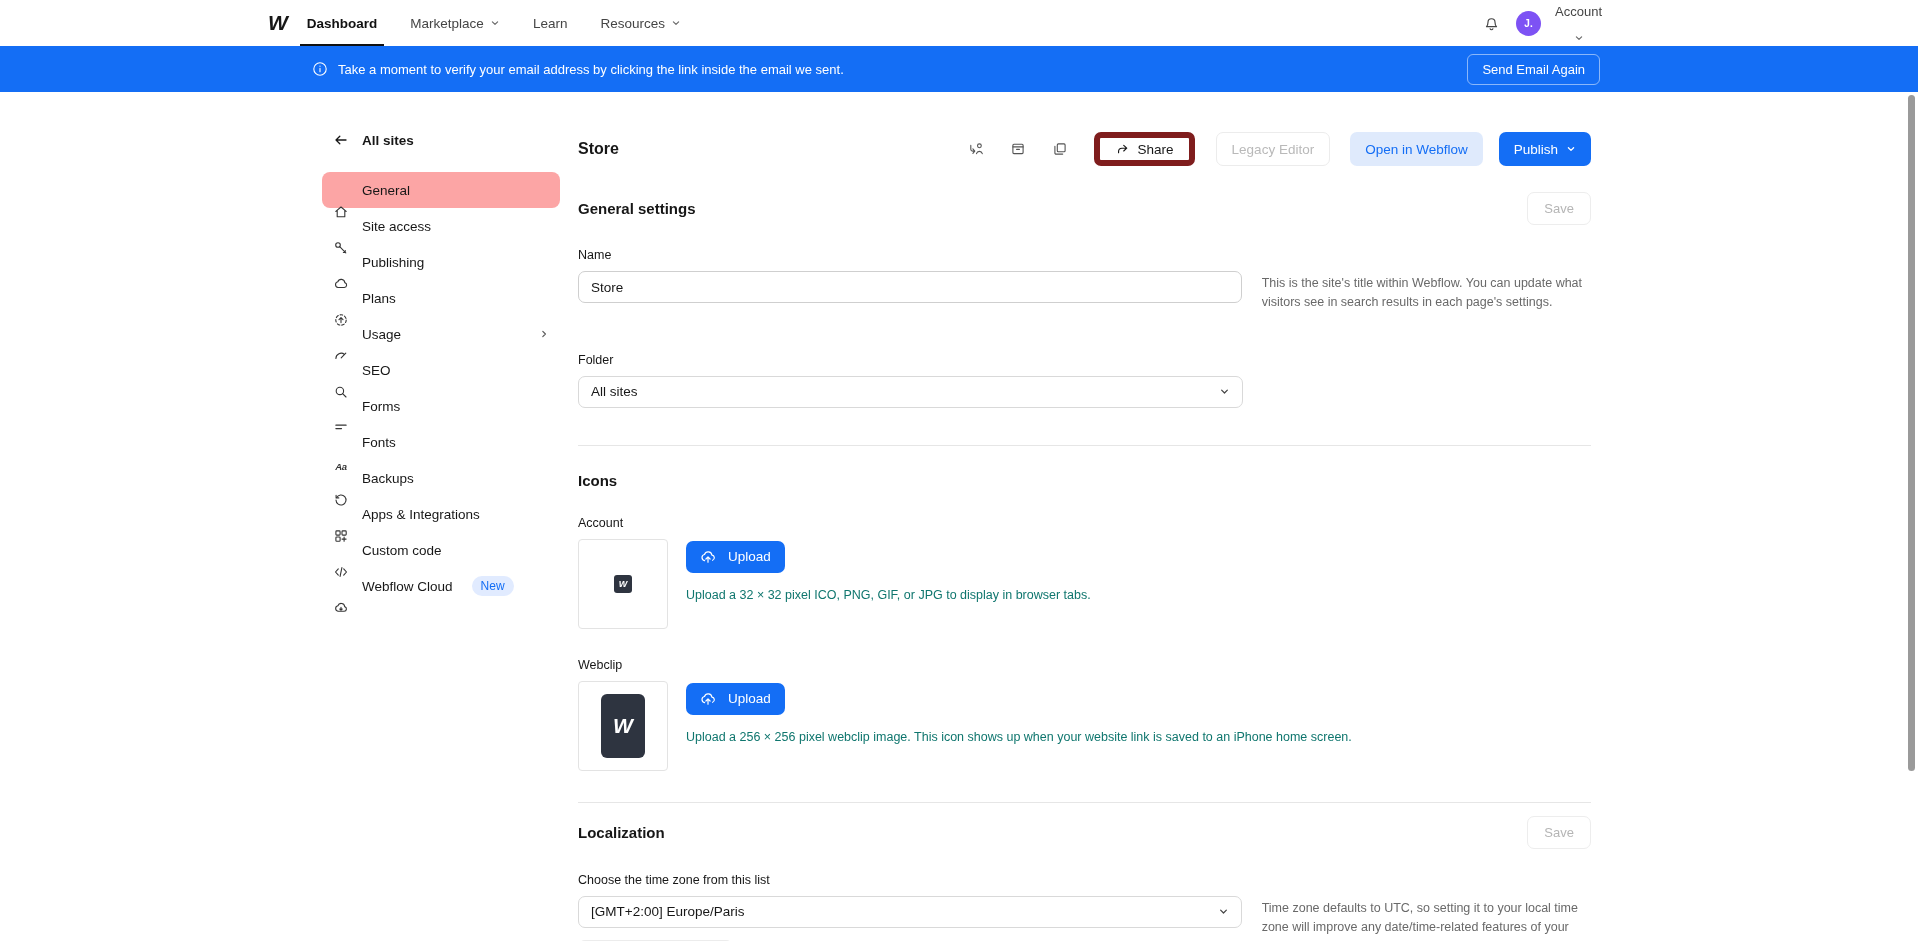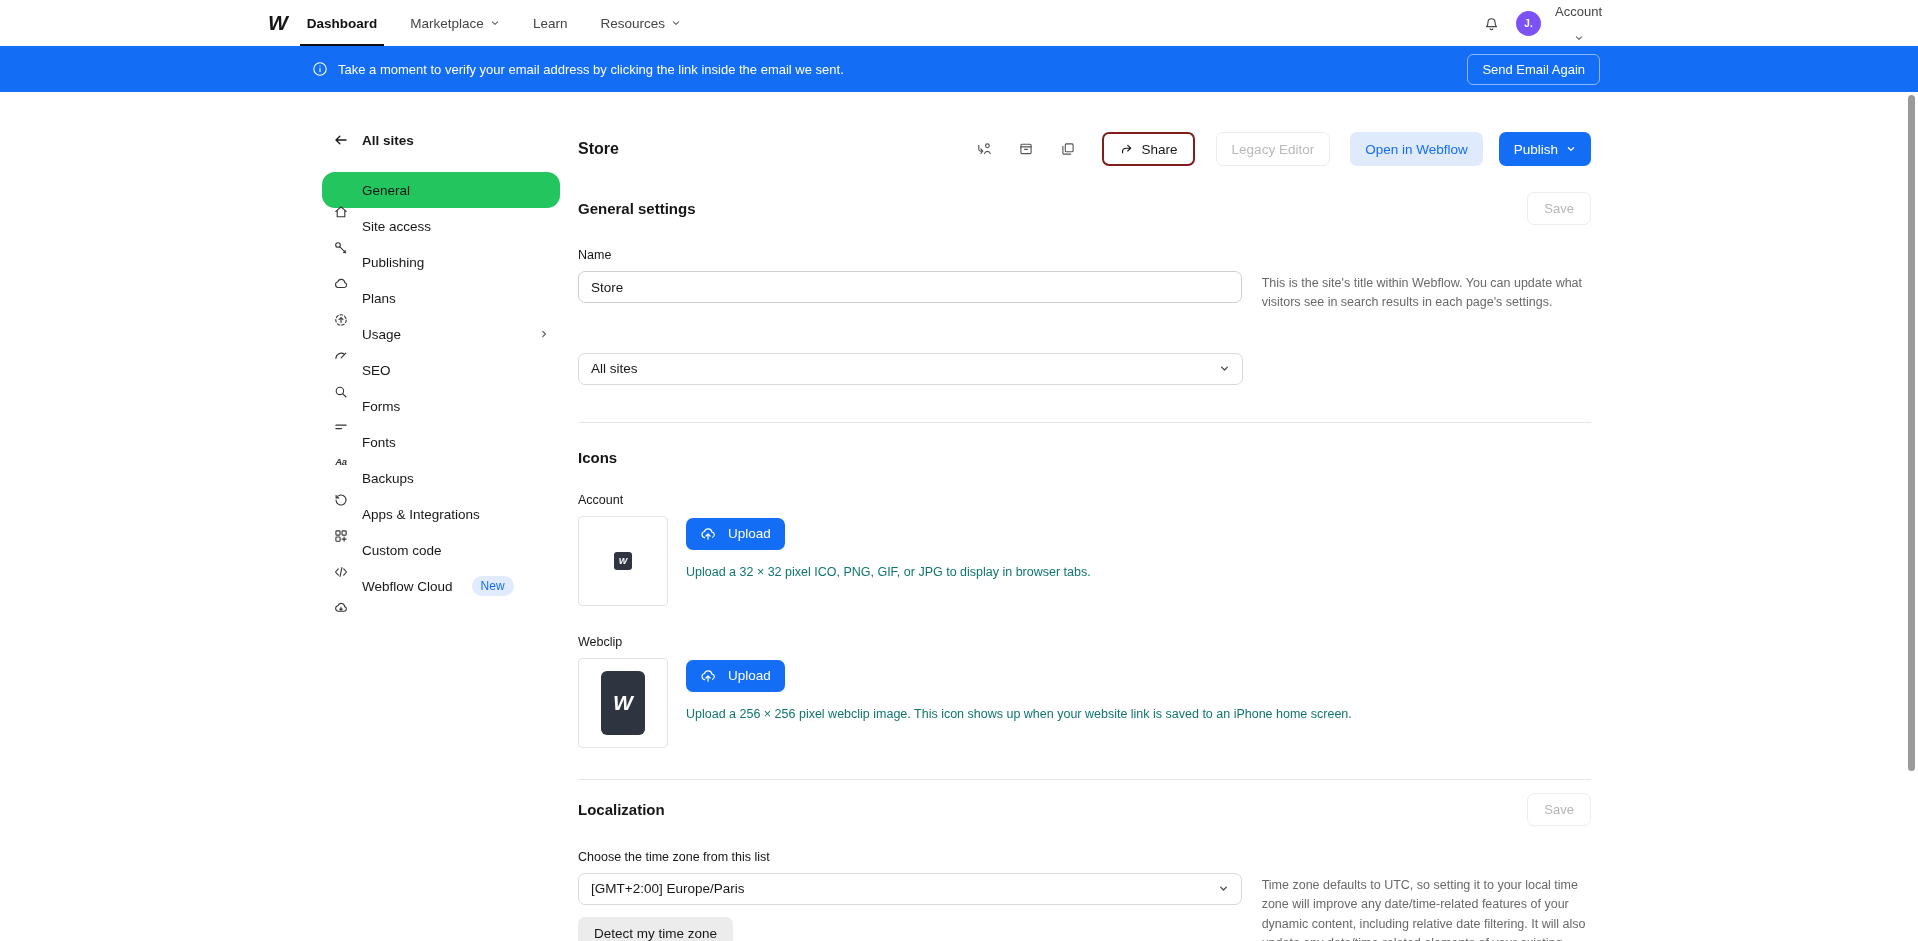--- a/index.html
+++ b/index.html
@@ -30,35 +30,35 @@
   
   .app { position:relative; height:849px; }
   .scroll-thumb { position:absolute; right:3px; top:3px; width:7px; height:676px; background:#9a9a9a; border-radius:4px; }
 
   
   .sidebar { position:absolute; left:322px; top:40px; width:238px; }
   .side-back { display:flex; align-items:center; gap:13px; padding-left:11px; margin-bottom:24px;
     font-size:13.5px; font-weight:700; cursor:pointer; }
   .side-item { height:36px; display:flex; align-items:center; gap:13px; padding:0 11px; border-radius:8px;
     font-size:13.5px; color:#171717; cursor:pointer; }
-  .side-item.active { background:#22c55e;border-radius:13px; }
-  .side-icon { width:16px; height:16px; color:#353535; flex:0 0 16px; display:flex; align-items:flex-start; justify-content:center;margin-top:44px; }
+  .side-item.active { background:#fca5a5; }
+  .side-icon { width:16px; height:16px; color:#353535; flex:0 0 16px; display:flex; align-items:flex-end; justify-content:center;margin-top:44px; }
   .txt-icon { font-size:9.5px; font-weight:600; color:#353535; letter-spacing:-0.3px; }
   .side-chev { margin-left:auto; color:#5c5c5c; }
   .badge-new { margin-left:6px; background:#e1ebff; color:#146ef5; font-size:12px; padding:3px 9px; border-radius:11px; }
 
   
   .main { position:absolute; left:578px; top:40px; width:1013px; }
   .page-header { display:flex; align-items:center; height:34px; margin-bottom:26px; }
   .page-title { font-size:16px; font-weight:700; }
   .header-controls { margin-left:auto; display:flex; align-items:center; }
   .icon-btn { color:#545454; margin-right:26px; cursor:pointer; width:16px; height:16px; }
   .btn { height:34px; display:inline-flex; align-items:center; gap:8px; border-radius:7px; font-size:13.5px;
     padding:0 15px; cursor:pointer; border:none; font-family:inherit; }
-  .btn-outline { background:#fff; border:2px solid #7f1d1d; color:#171717; margin-left:0; }
+  .btn-outline { background:#fff; border:6px solid #7f1d1d; color:#171717; margin-left:0; }
   .btn-disabled { background:#fff; border:1px solid #ececec; color:#b9b9b9; margin-left:21px; cursor:default; }
   .btn-tint { background:#dfeafc; color:#146ef5; margin-left:20px; }
   .btn-primary { background:#146ef5; color:#fff; margin-left:16px; }
 
   .section-head { display:flex; align-items:center; height:32px; margin-bottom:24px; }
   .section-title { font-size:15px; font-weight:700; }
   .btn-save { margin-left:auto; background:#fff; border:1px solid #ededed; border-radius:7px; color:#b5b5b5;
     font-size:13px; padding:8px 16px; cursor:pointer; font-family:inherit; }
 
   .field-label { display:block; font-size:12.5px; color:#171717; margin-bottom:9px; }
@@ -300,20 +300,21 @@
       <label class="field-label">Name</label>
       <div class="row">
         <div class="col-field">
           <input class="text-input" type="text" value="Store" style="">
         </div>
         <div class="col-help">This is the site's title within Webflow. You can update what visitors see in search results in each page's settings.</div>
       </div>
     </div>
 
     <div>
+      <label class="field-label">Folder</label>
       <div class="row">
         <div class="col-field">
           <div class="select">
             <span>All sites</span>
             <svg width="11" height="11" viewBox="0 0 10 10" fill="none" stroke="#444" stroke-width="1.1" stroke-linecap="round" stroke-linejoin="round">
                 <path d="M2.4 3.8 5 6.4l2.6-2.6"></path>
               </svg>
           </div>
         </div>
       </div>

